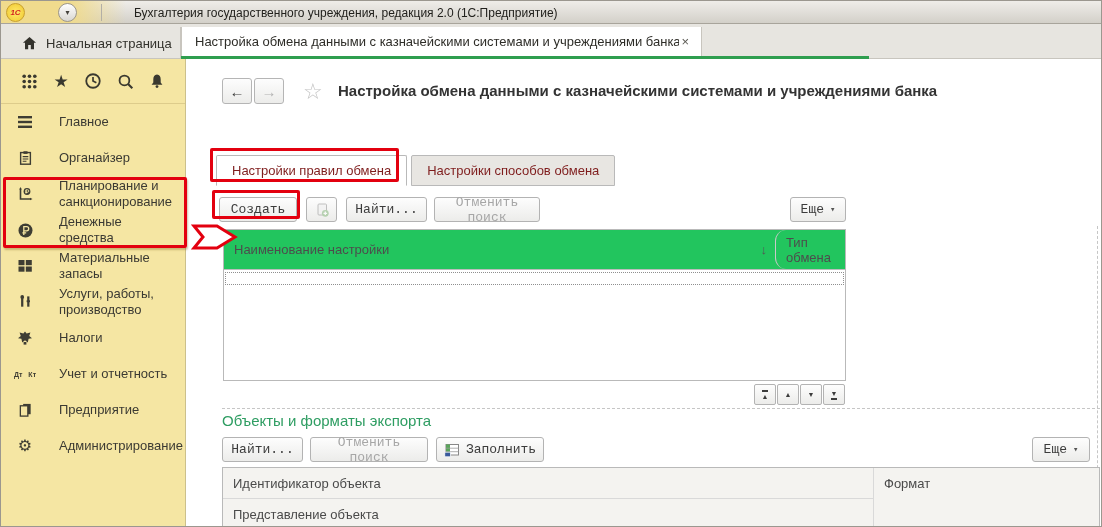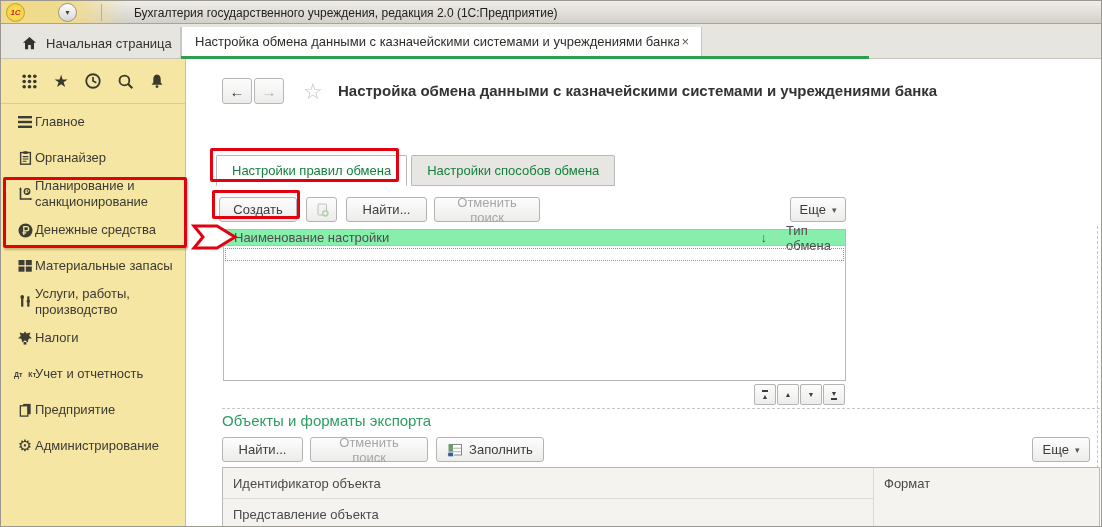--- a/index.html
+++ b/index.html
@@ -35,63 +35,63 @@
   .tab-close { flex:none; font-size:13px; color:#5a5952; padding:0 2px; cursor:pointer; }
   .green-underline { position:absolute; left:180px; top:32px; width:688px; height:3px; background:#2f9e4f; }
 
   
   .sidebar { position:absolute; left:0; top:58px; width:185px; height:469px; background:#f5e6a3;
              border-right:1px solid #ccc08b; }
   .sb-top { height:45px; display:flex; align-items:center; justify-content:space-between;
             padding:0 17px; border-bottom:1px solid #ddcc8b; }
   .sb-top-btn { width:22px; height:22px; display:flex; align-items:center; justify-content:center;
                 color:#3a392f; cursor:pointer; font-size:17px; }
-  .sb-item { display:flex; align-items:center; min-height:36px; padding:2px 6px 2px 14px; gap:0;
+  .sb-item { display:flex; align-items:center; min-height:36px; padding:2px 6px 2px 14px; gap:24px;
              color:#3b3a33; font-size:13px; line-height:16px; cursor:pointer; }
   .sb-ico { width:20px; flex:none; display:flex; justify-content:center; align-items:center; color:#3e3d33; }
   .ico-dtkt { font-size:7px; font-weight:bold; line-height:7px; color:#3e3d33; text-align:left; }
   .ico-dtkt .kt { display:block; margin-left:6px; }
   .gear-glyph { font-size:16px; line-height:16px; }
 
   
   .content { position:absolute; left:185px; top:58px; width:917px; height:469px; background:#fff; }
 
   .navbtns { position:absolute; left:36px; top:19px; display:flex; gap:2px; }
   .navbtn { width:30px; height:26px; border:1px solid #b5b5b5; border-radius:3px;
             background:linear-gradient(#fdfdfd,#ececea); font-size:15px; line-height:1;
             display:flex; align-items:center; justify-content:center; cursor:pointer; color:#3c3c3c; }
   .navbtn.fwd { color:#b3b3b3; }
   .fav-star { position:absolute; left:117px; top:20px; font-size:22px; color:#c2c2c2; cursor:pointer; }
   .page-title { position:absolute; left:152px; top:23px; font-size:15px; font-weight:bold; color:#333; white-space:nowrap; }
 
   .ftabs { position:absolute; left:30px; top:96px; display:flex; height:31px; font-size:13px; }
-  .ftab { padding:0 15px; display:flex; align-items:center; border:1px solid #b9b9b9; color:#15803d;
+  .ftab { padding:0 15px; display:flex; align-items:center; border:1px solid #b9b9b9; color:#7f1d1d;
           background:#e8e6e2; cursor:pointer; border-radius:2px 2px 0 0; }
   .ftab.active { background:#fff; border-bottom-color:#fff; }
   .ftab + .ftab { margin-left:4px; }
 
   .btn { position:absolute; height:25px; border:1px solid #b3b3b3; border-radius:3px;
          background:linear-gradient(#fdfdfd,#ececea); font-size:13px; color:#3c3c3c;
-         font-family:Liberation Sans, sans-serif; cursor:pointer;
+         font-family:Liberation Mono, monospace; cursor:pointer;
          display:flex; align-items:center; justify-content:center; gap:6px; padding:1px 10px; }
   .btn.disabled { color:#a6a6a6; cursor:default; }
   .btn .dd { font-size:9px; color:#555; }
   .row1 { top:138px; } .row2 { top:378px; }
   #btn-create { left:33px;  width:78px; }
   #btn-copy   { left:120px; width:31px; }
   #btn-find1  { left:160px; width:81px; }
   #btn-cancel1{ left:248px; width:106px; }
   #btn-more1  { left:604px; width:56px; }
   #btn-find2  { left:36px;  width:81px; }
   #btn-cancel2{ left:124px; width:118px; }
   #btn-fill   { left:250px; width:108px; }
   #btn-more2  { left:846px; width:58px; }
 
   .t1 { position:absolute; left:37px; top:170px; width:623px; height:152px; border:1px solid #b9b9b9; background:#fff; }
-  .t1-head { height:16px; display:flex; background:#86efac; border-bottom:1px solid #bdbdbd;
+  .t1-head { height:40px; display:flex; background:#22c55e; border-bottom:1px solid #bdbdbd;
              color:#4d4d4d; font-size:13px; }
   .t1-col1 { width:551px; padding:0 8px 0 10px; display:flex; align-items:center; }
   .t1-col1 .lbl { flex:1; }
   .sort-arrow { font-size:13px; color:#555; }
   .t1-col2 { flex:1; padding-left:10px; border-left:1px solid #c9c9c9; display:flex; align-items:center;border-radius:11px; }
   .t1-body { position:relative; height:121px; }
   .t1-emptyrow { position:absolute; left:1px; right:1px; top:2px; height:13px; border:1px dotted #8f8f8f; }
 
   .tnav { position:absolute; left:568px; top:325px; display:flex; gap:1px; }
   .tnav .btn2 { width:22px; height:21px; border:1px solid #b3b3b3; border-radius:2px;

